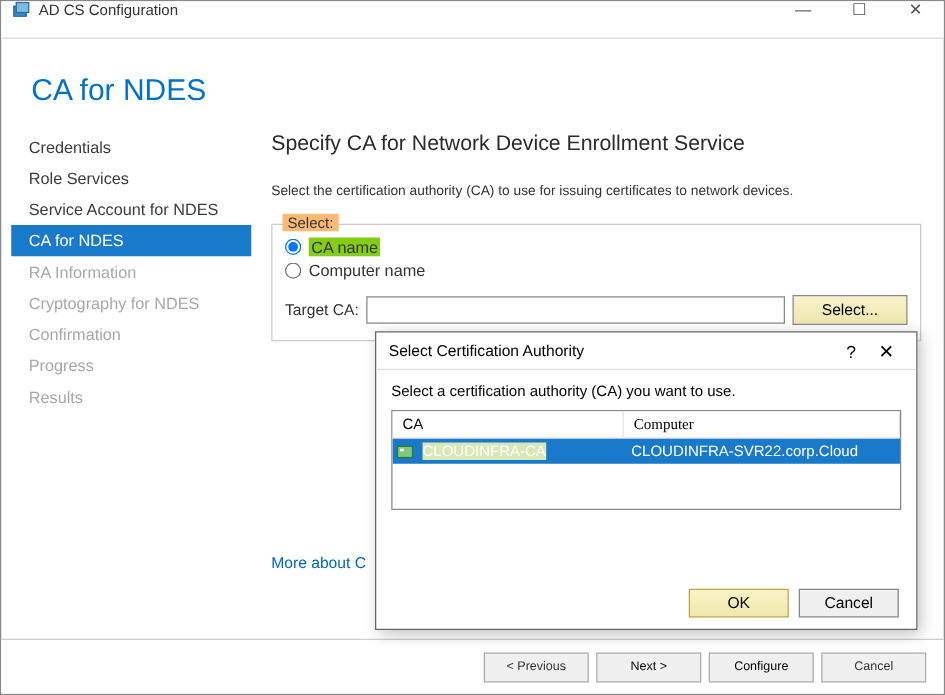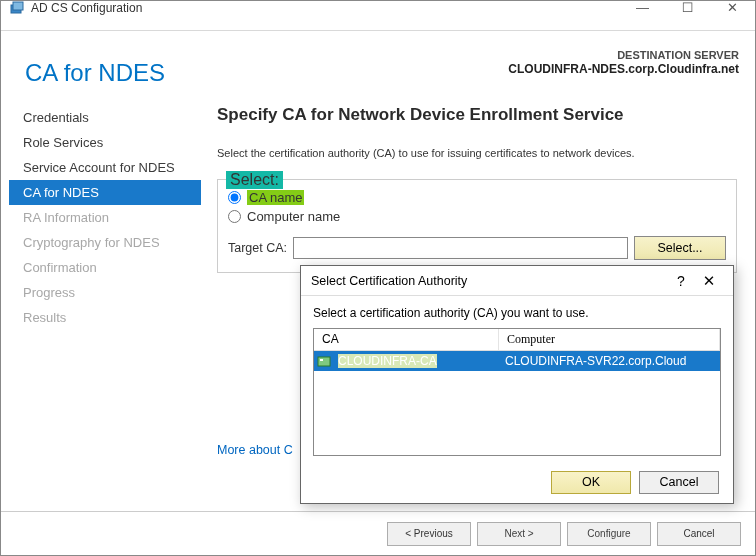--- a/index.html
+++ b/index.html
@@ -18,48 +18,48 @@
   .dest-server { font-weight: 600; color: #222; font-size: 12px; margin-top: 1px; }
   
   .body-area { display: flex; padding: 18px 0 0 0; height: 425px; }
   
   .sidebar { width: 200px; padding-left: 8px; }
   .side-item { padding: 5px 14px; font-size: 13px; color: #3b3b3b; cursor: pointer; }
   .side-item.active { background: #1979ca; color: #fff; }
   .side-item.disabled { color: #a8a8a8; }
   
   .main { flex: 1; padding: 0 18px 0 16px; font-size: 13px; color: #333; }
-  .main-heading { font-size: 17px; font-weight: 700; color: #2b2b2b; margin-bottom: 22px; }
+  .main-heading { font-size: 17px; font-weight: 400; color: #2b2b2b; margin-bottom: 22px; }
   .main-desc { font-size: 11px; color: #333; margin-bottom: 20px; }
   
   .fieldset { border: 1px solid #ccc; padding: 8px 10px 12px 10px; position: relative; margin-top: 10px; }
-  .fieldset-legend { position: absolute; top: -9px; left: 8px; background: #14b8a6; padding: 0 4px; font-size: 16px; }
+  .fieldset-legend { position: absolute; top: -9px; left: 8px; background: #fdba74; padding: 0 4px; font-size: 12px; }
   .radio-row { display: flex; align-items: center; gap: 6px; padding: 2px 0; font-size: 13px; }
   .radio-row input { margin: 0; }
   .highlight { background: #84cc16; display: inline-block; padding: 0 2px; }
   
   .target-row { display: flex; align-items: center; gap: 6px; margin-top: 10px; }
   .target-row label { font-size: 12.5px; }
   .target-row input[type=text] { flex: 1; height: 22px; border: 1px solid #888; padding: 0 4px; font-size: 12px; }
   .select-btn { height: 24px; width: 92px; border: 1px solid #888; background: linear-gradient(#f7f2cb, #eee7ae); font-size: 12.5px; cursor: pointer; }
   
   .more-link { color: #0066c0; font-size: 12.5px; margin-top: 170px; display: inline-block; }
   
   .footer { position: absolute; bottom: 0; left: 0; right: 0; height: 44px; border-top: 1px solid #ccc; display: flex; align-items: center; justify-content: flex-end; gap: 6px; padding: 0 14px; background: #fff; }
   .footer button { height: 24px; width: 84px; border: 1px solid #adadad; background: #f0f0f0; font-size: 10px; color: #333; }
-  .footer button:disabled { color: #404040; }
+  .footer button:disabled { color: #000000; }
   
   .modal { position: absolute; left: 299px; top: 264px; width: 434px; height: 239px; background: #fff; border: 1px solid #666; box-shadow: 3px 3px 12px rgba(0,0,0,0.25); }
   .modal-title { height: 30px; display: flex; align-items: center; padding: 0 10px; font-size: 12.5px; border-bottom: 1px solid #ddd; }
   .modal-title .t { flex: 1; }
   .modal-title .q { width: 28px; text-align: center; font-size: 14px; }
   .modal-title .x { width: 28px; text-align: center; font-size: 15px; }
   .modal-body { padding: 10px 12px; font-size: 12px; }
   .modal-desc { margin-bottom: 8px; }
-  .listview { border: 1px solid #888; height: 128px; background: #fff; overflow: hidden; }
+  .listview { border: 1px solid #888; height: 80px; background: #fff; overflow: hidden; }
   .lv-header { display: flex; background: #fff; border-bottom: 1px solid #ddd; font-size: 12px; }
   .lv-col { padding: 3px 8px; border-right: 1px solid #e4e4e4; }
   .lv-col.ca { width: 185px; }
   .lv-col.comp { flex: 1; font-family: Liberation Serif, serif; }
   .lv-row { display: flex; background: #1979ca; color: #fff; font-size: 12px; align-items: center; }
   .lv-row .ic { width: 18px; display: flex; align-items: center; justify-content: center; padding-left: 2px; }
   .lv-cell { padding: 3px 6px; }
   .lv-cell.ca { width: 167px; }
   .lv-cell.comp { flex: 1; white-space: nowrap; overflow: hidden; }
   .lv-hl { background: #d8e8b7; display: inline; }
@@ -82,24 +82,20 @@
   <span class="title">AD CS Configuration</span>
   <div class="winbtns">
     <div class="winbtn">—</div>
     <div class="winbtn">☐</div>
     <div class="winbtn">✕</div>
   </div>
 </div>
 
 <div class="header-area">
   <div class="page-title">CA for NDES</div>
-  <div class="dest">
-    <div class="dest-label">DESTINATION SERVER</div>
-    <div class="dest-server">CLOUDINFRA-NDES.corp.Cloudinfra.net</div>
-  </div>
 </div>
 
 <div class="body-area">
   <div class="sidebar">
     <div class="side-item">Credentials</div>
     <div class="side-item">Role Services</div>
     <div class="side-item">Service Account for NDES</div>
     <div class="side-item active">CA for NDES</div>
     <div class="side-item disabled">RA Information</div>
     <div class="side-item disabled">Cryptography for NDES</div>

